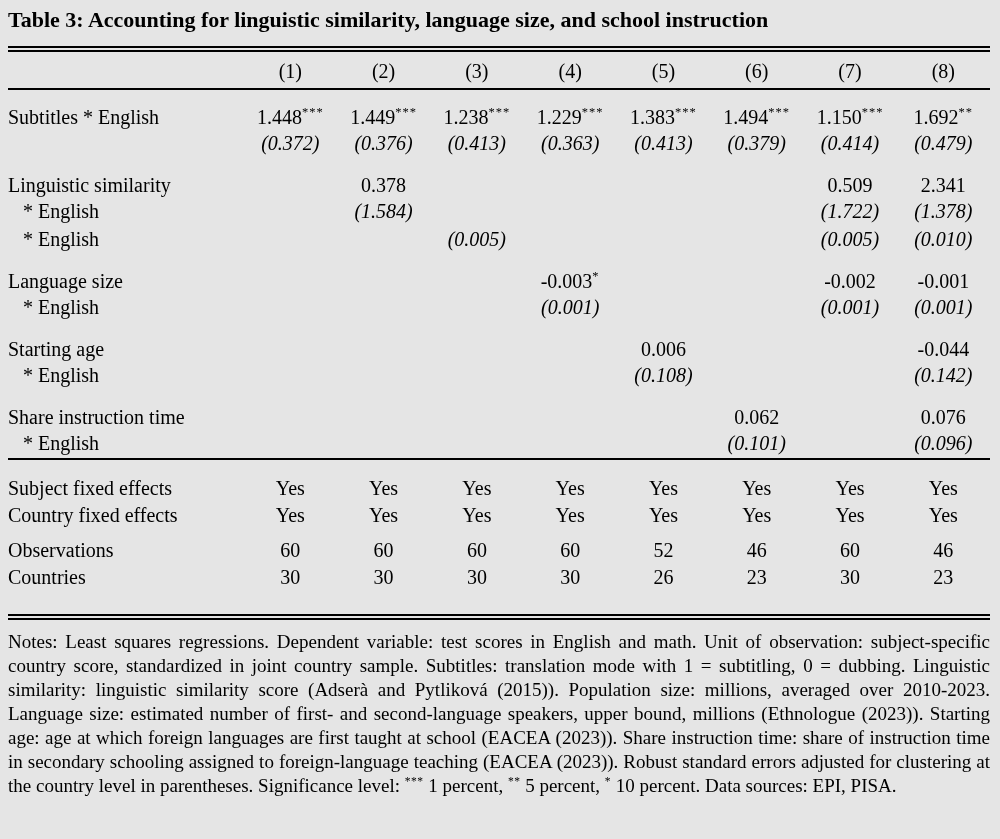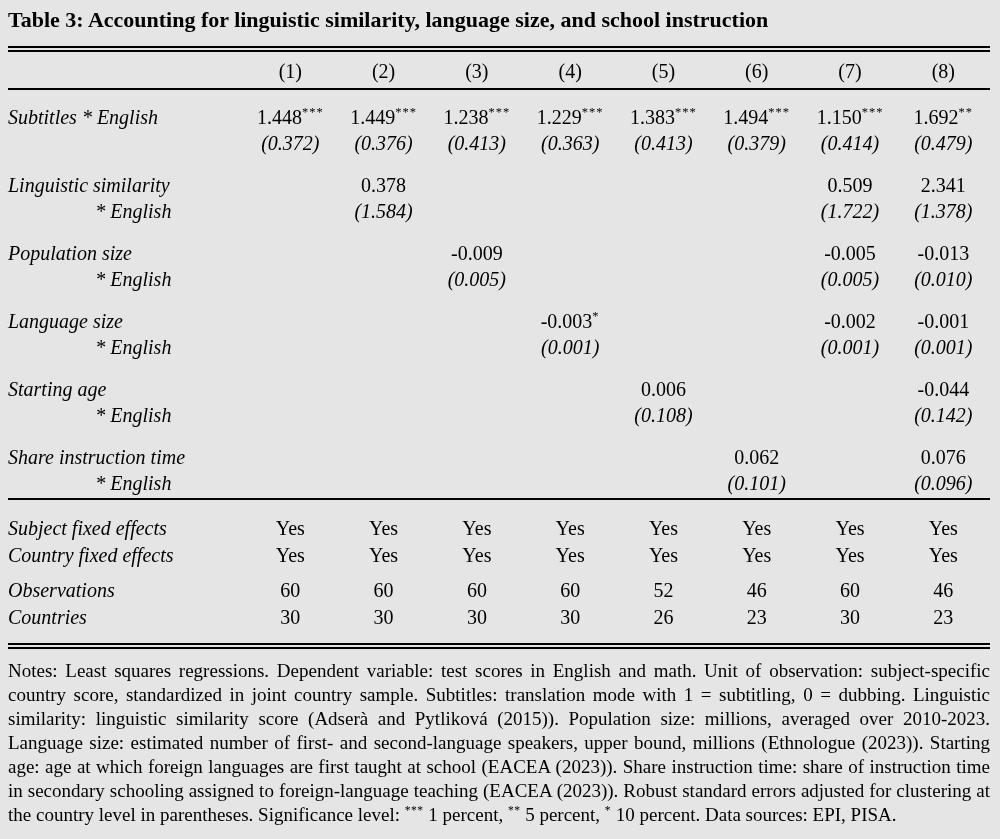--- a/index.html
+++ b/index.html
@@ -29,35 +29,35 @@
   col.c-label { width: 24%; }
   th.colhead {
     font-weight: normal;
     text-align: center;
     padding: 7px 0 5px 0;
     line-height: 24px;
     border-bottom: 2px solid #000;
   }
   th.spacer { border-bottom: 2px solid #000; }
   td { text-align: center; vertical-align: bottom; padding: 0; }
-  td.rowlabel { text-align: left; font-style: italic; }
-  td.rowlabel.indent { padding-left: 15px; text-align: center; }
+  td.rowlabel { text-align: left; }
+  td.rowlabel.indent { padding-left: 15px; }
   tr.est-line td { padding-top: 14px; line-height: 26px; }
   tr.se-line td { line-height: 26px; padding-bottom: 2px; }
   td.se { font-style: italic; }
   sup.stars {
     font-size: 12.5px;
     vertical-align: super;
     line-height: 0;
     letter-spacing: 1px;
   }
   #summary-body tr:first-child td { border-top: 2px solid #000; padding-top: 15px; }
   #summary-body td { line-height: 27px; }
   #summary-body tr.gap-above td { padding-top: 8px; }
-  #summary-body tr:last-child td { padding-bottom: 12px; }
+  #summary-body tr:last-child td { padding-bottom: 23px; }
   .notes {
     font-size: 19px;
     line-height: 24px;
     text-align: justify;
     margin: 10px 0 0 0;
   }
   .notes sup {
     font-size: 11.5px;
     vertical-align: super;
     line-height: 0;
@@ -134,31 +134,20 @@
           <td class="rowlabel indent">* English</td>
           <td class="se"></td>
           <td class="se">(1.584)</td>
           <td class="se"></td>
           <td class="se"></td>
           <td class="se"></td>
           <td class="se"></td>
           <td class="se">(1.722)</td>
           <td class="se">(1.378)</td>
         </tr>
-        <tr class="est-line">
-          <td class="rowlabel">Population size</td>
-          <td class="est"></td>
-          <td class="est"></td>
-          <td class="est"><span class="val">-0.009</span></td>
-          <td class="est"></td>
-          <td class="est"></td>
-          <td class="est"></td>
-          <td class="est"><span class="val">-0.005</span></td>
-          <td class="est"><span class="val">-0.013</span></td>
-        </tr>
         <tr class="se-line">
           <td class="rowlabel indent">* English</td>
           <td class="se"></td>
           <td class="se"></td>
           <td class="se">(0.005)</td>
           <td class="se"></td>
           <td class="se"></td>
           <td class="se"></td>
           <td class="se">(0.005)</td>
           <td class="se">(0.010)</td>

